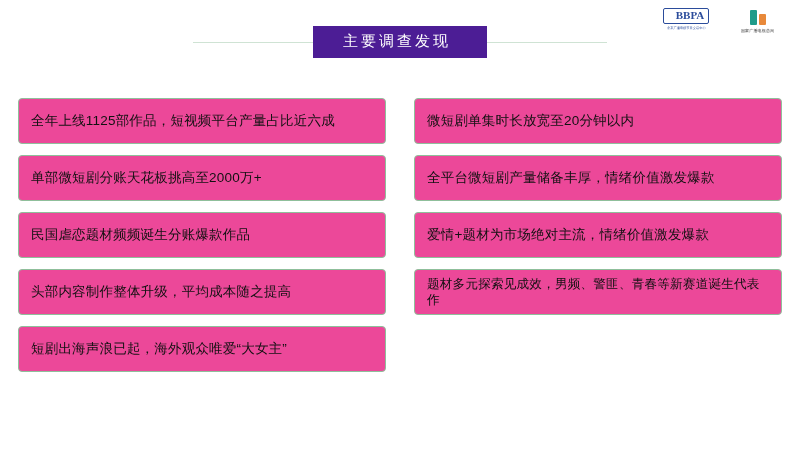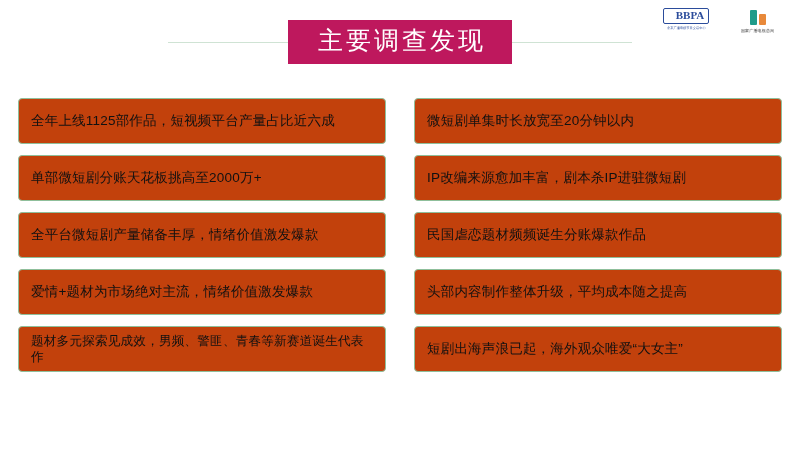--- a/index.html
+++ b/index.html
@@ -32,25 +32,25 @@
     justify-content: center;
   }
   .header-rule {
     height: 1px;
     background: #cfe3d4;
     flex: 0 0 120px;
   }
   .header-rule.left { margin-right: 0px; }
   .header-rule.right { margin-left: 0px; }
   .title-box {
-    background: #be185d;
+    background: #4c1d95;
     color: #ffffff;
-    font-size: 25px;
+    font-size: 15px;
     letter-spacing: 3px;
-    padding: 7px 26px 9px 30px;
+    padding: 7px 36px 9px 30px;
     line-height: 1.1;
     white-space: nowrap;
     font-weight: normal;
   }
 
   
   .logos {
     position: absolute;
     top: 8px;
     right: 14px;
@@ -128,21 +128,21 @@
     row-gap: 11px;
   }
   .card {
     border: 1px solid #8fbf9b;
     border-radius: 4px;
     height: 46px;
     display: flex;
     align-items: center;
     padding: 0 12px;
     box-sizing: border-box;
-    background: #c2410c;
+    background: #ec4899;
   }
   .card span {
     font-size: 13.5px;
     color: #111111;
     line-height: 1.3;
     letter-spacing: 0.2px;
     font-family: "Liberation Sans", sans-serif;
   }
   .card.small span { font-size: 12.6px; }
 </style>
@@ -178,23 +178,20 @@
     <div class="card">
       <span>全年上线1125部作品，短视频平台产量占比近六成</span>
     </div>
     <div class="card">
       <span>微短剧单集时长放宽至20分钟以内</span>
     </div>
 
     <div class="card">
       <span>单部微短剧分账天花板挑高至2000万+</span>
     </div>
-    <div class="card">
-      <span>IP改编来源愈加丰富，剧本杀IP进驻微短剧</span>
-    </div>
 
     <div class="card">
       <span>全平台微短剧产量储备丰厚，情绪价值激发爆款</span>
     </div>
     <div class="card">
       <span>民国虐恋题材频频诞生分账爆款作品</span>
     </div>
 
     <div class="card">
       <span>爱情+题材为市场绝对主流，情绪价值激发爆款</span>

